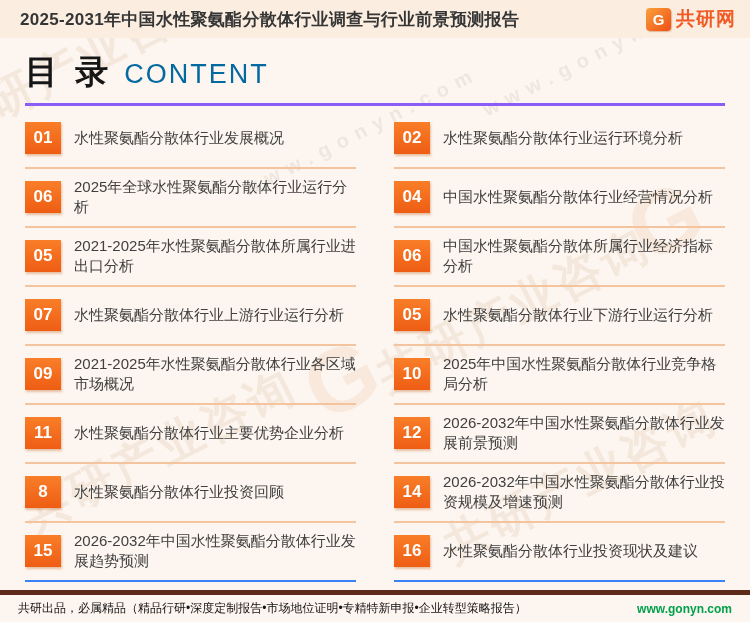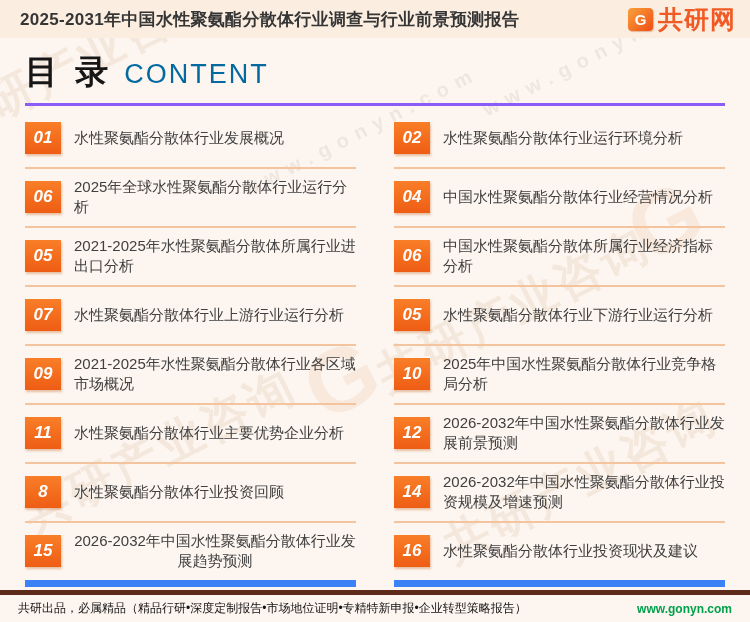--- a/index.html
+++ b/index.html
@@ -19,21 +19,21 @@
   }
   .header-title{font-size:17px;font-weight:bold;color:#353535;letter-spacing:.3px;}
   .logo{display:flex;align-items:center;gap:5px;}
   .logo-icon{
     width:25px;height:23px;border-radius:4px;
     background:linear-gradient(135deg,#f9a13c,#ef4e14);
     color:#fff;font-weight:bold;font-size:15px;
     display:flex;align-items:center;justify-content:center;
     box-shadow:1px 1px 1px rgba(180,80,20,.35);
   }
-  .logo-text{font-size:25px;font-weight:bold;color:#f15a24;letter-spacing:1px;}
+  .logo-text{font-size:19px;font-weight:bold;color:#f15a24;letter-spacing:1px;}
   
   .toc-head{
     margin:12px 25px 0;padding-bottom:8px;
     border-bottom:3px solid #8b5cf6;
     display:flex;align-items:baseline;gap:12px;
     position:relative;z-index:3;
   }
   .toc-title{font-size:33px;font-weight:bold;color:#161616;letter-spacing:4px;}
   .toc-sub{font-size:27px;color:#0369a1;letter-spacing:2px;}
   
@@ -41,28 +41,27 @@
     margin:4px 25px 0;
     display:grid;grid-template-columns:1fr 1fr;column-gap:38px;
     position:relative;z-index:3;
   }
   .item{
     display:flex;align-items:center;gap:13px;
     padding:7px 0 9px;
     border-bottom:2px solid #f3c49e;
     min-height:41px;box-sizing:content-box;
   }
-  .item.last{border-bottom:7px solid #3b82f6;text-align:center;}
+  .item.last{border-bottom:2px solid #3b82f6;}
   .badge{
     width:36px;height:32px;flex:0 0 36px;
     background:linear-gradient(180deg,#f97e28,#ee5d14);
     color:#fff;font-weight:bold;font-size:17px;
     display:flex;align-items:center;justify-content:center;
     box-shadow:1px 2px 2px rgba(190,95,30,.35);
-    font-style:italic;
   }
   .txt{font-size:15px;line-height:1.3;color:#404040;}
   
   .footer{
     position:absolute;left:0;bottom:0;width:750px;height:32px;
     border-top:5px solid #5e2b1a;
     display:flex;align-items:center;justify-content:space-between;
     padding:0 18px;box-sizing:border-box;
     font-size:12px;z-index:3;background:rgba(253,245,239,.6);
   }

